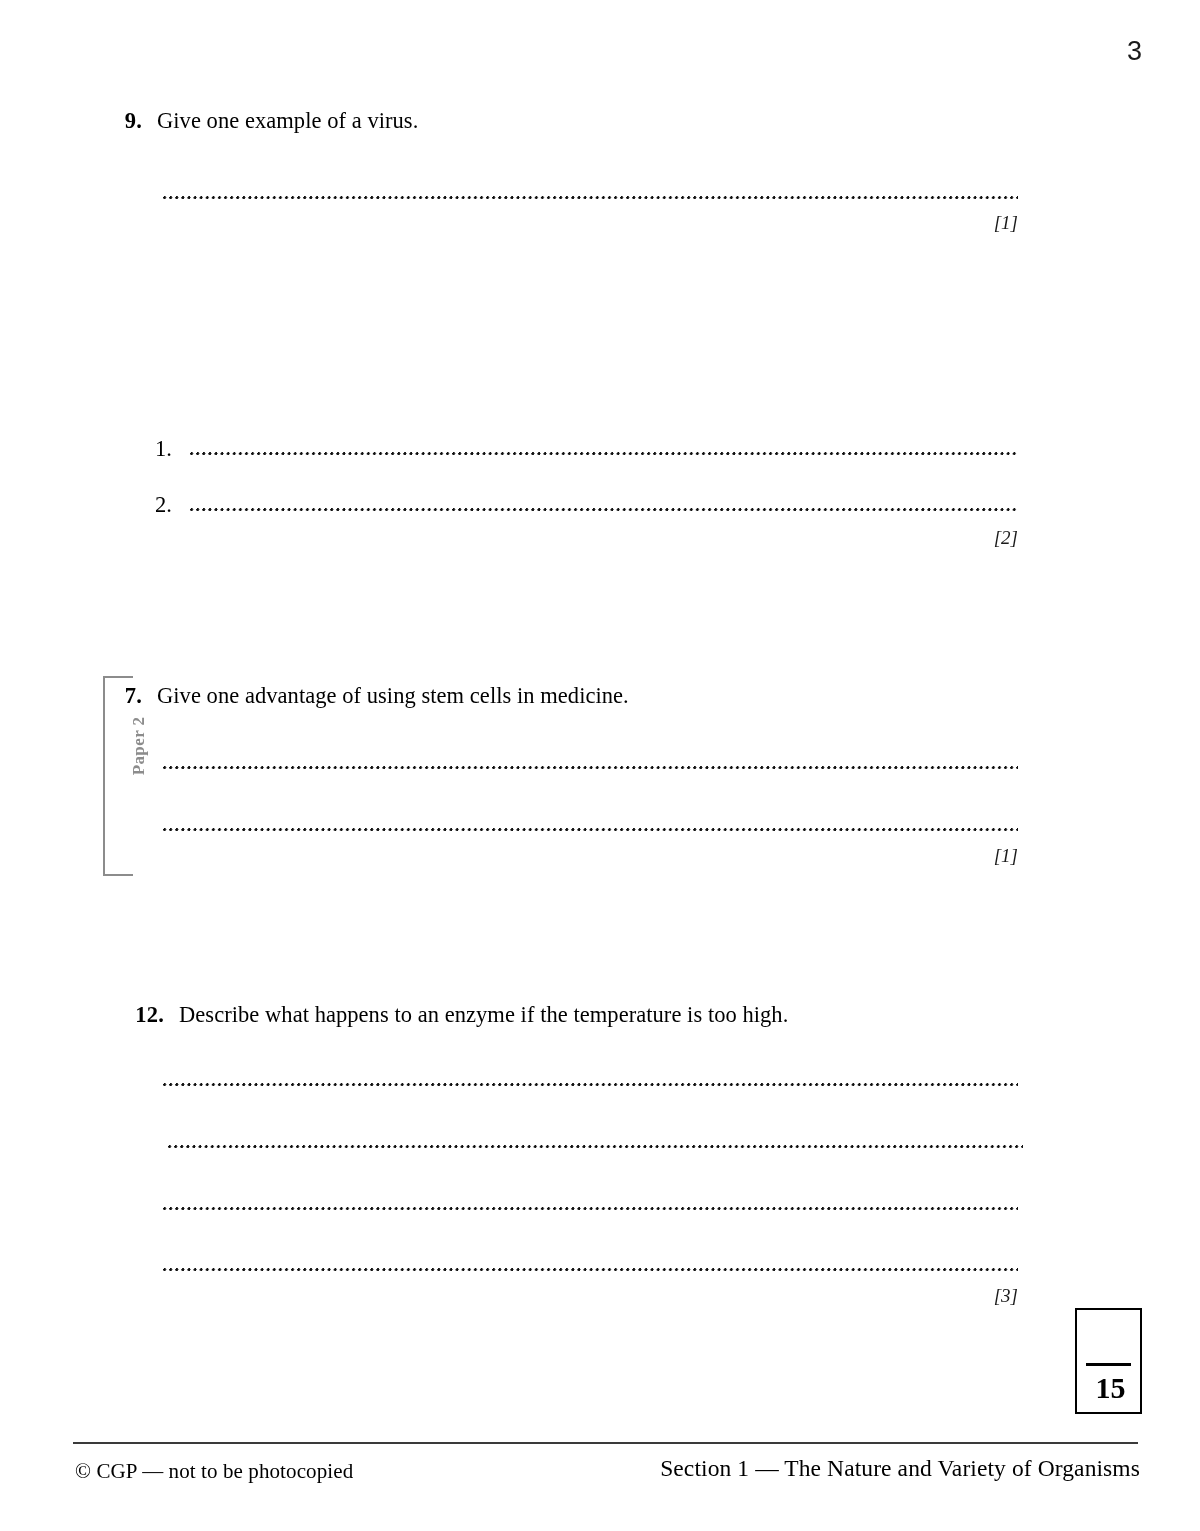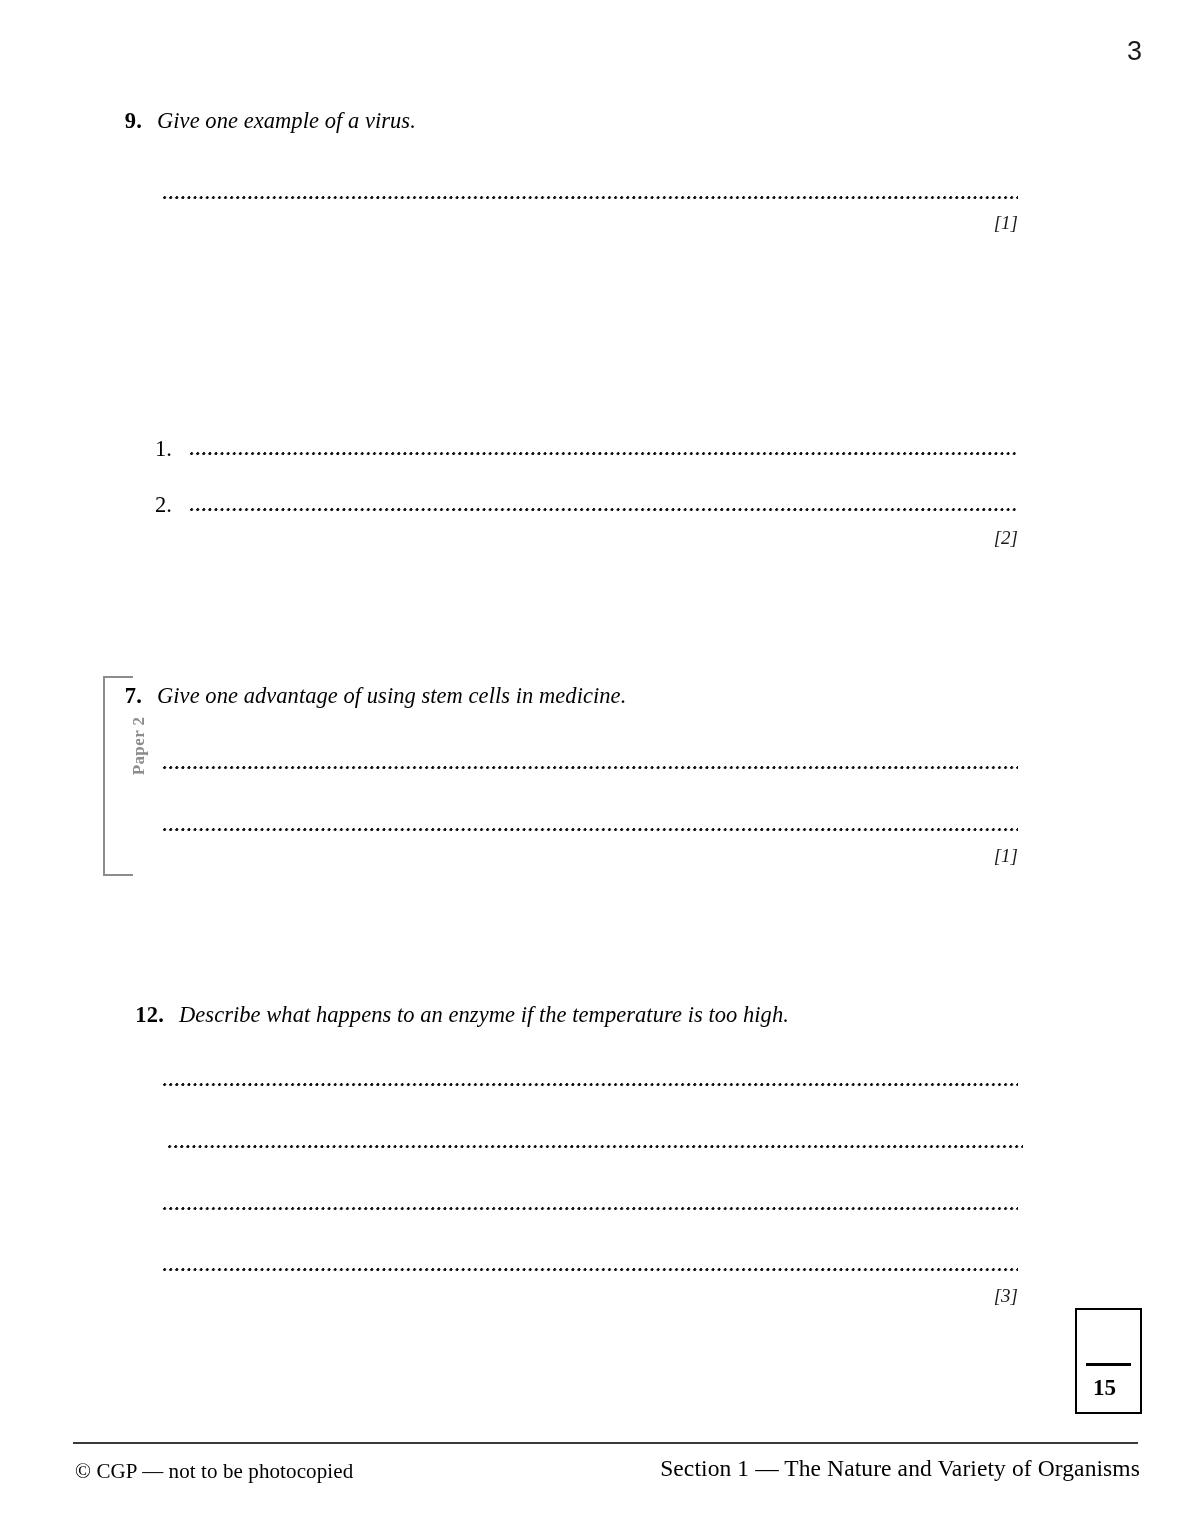--- a/index.html
+++ b/index.html
@@ -56,21 +56,20 @@
     letter-spacing: 0.2px;
   }
 
   .q-text {
     position: absolute;
     left: 157px;
     right: 120px;
     font-size: 22.5px;
     line-height: 30px;
     letter-spacing: 0.05px;
-    font-style: italic;
   }
 
   
   .ans-line {
     position: absolute;
     height: 4px;
     background-image: radial-gradient(circle at 1.6px 1.6px, #111 1.35px, rgba(255,255,255,0) 1.6px);
     background-size: 6.1px 4px;
     background-repeat: repeat-x;
   }
@@ -173,26 +172,26 @@
     position: absolute;
     left: 9px;
     right: 9px;
     top: 53px;
     height: 3px;
     background: #000;
   }
 
   .marks-box .total {
     position: absolute;
-    left: 16px;
+    left: 4px;
     right: 0;
     top: 60px;
-    text-align: left;
+    text-align: center;
     font-weight: bold;
-    font-size: 23px;
+    font-size: 30px;
     line-height: 36px;
   }
 
   
   .footer-rule {
     position: absolute;
     left: 73px;
     top: 1442px;
     width: 1065px;
     height: 2px;

